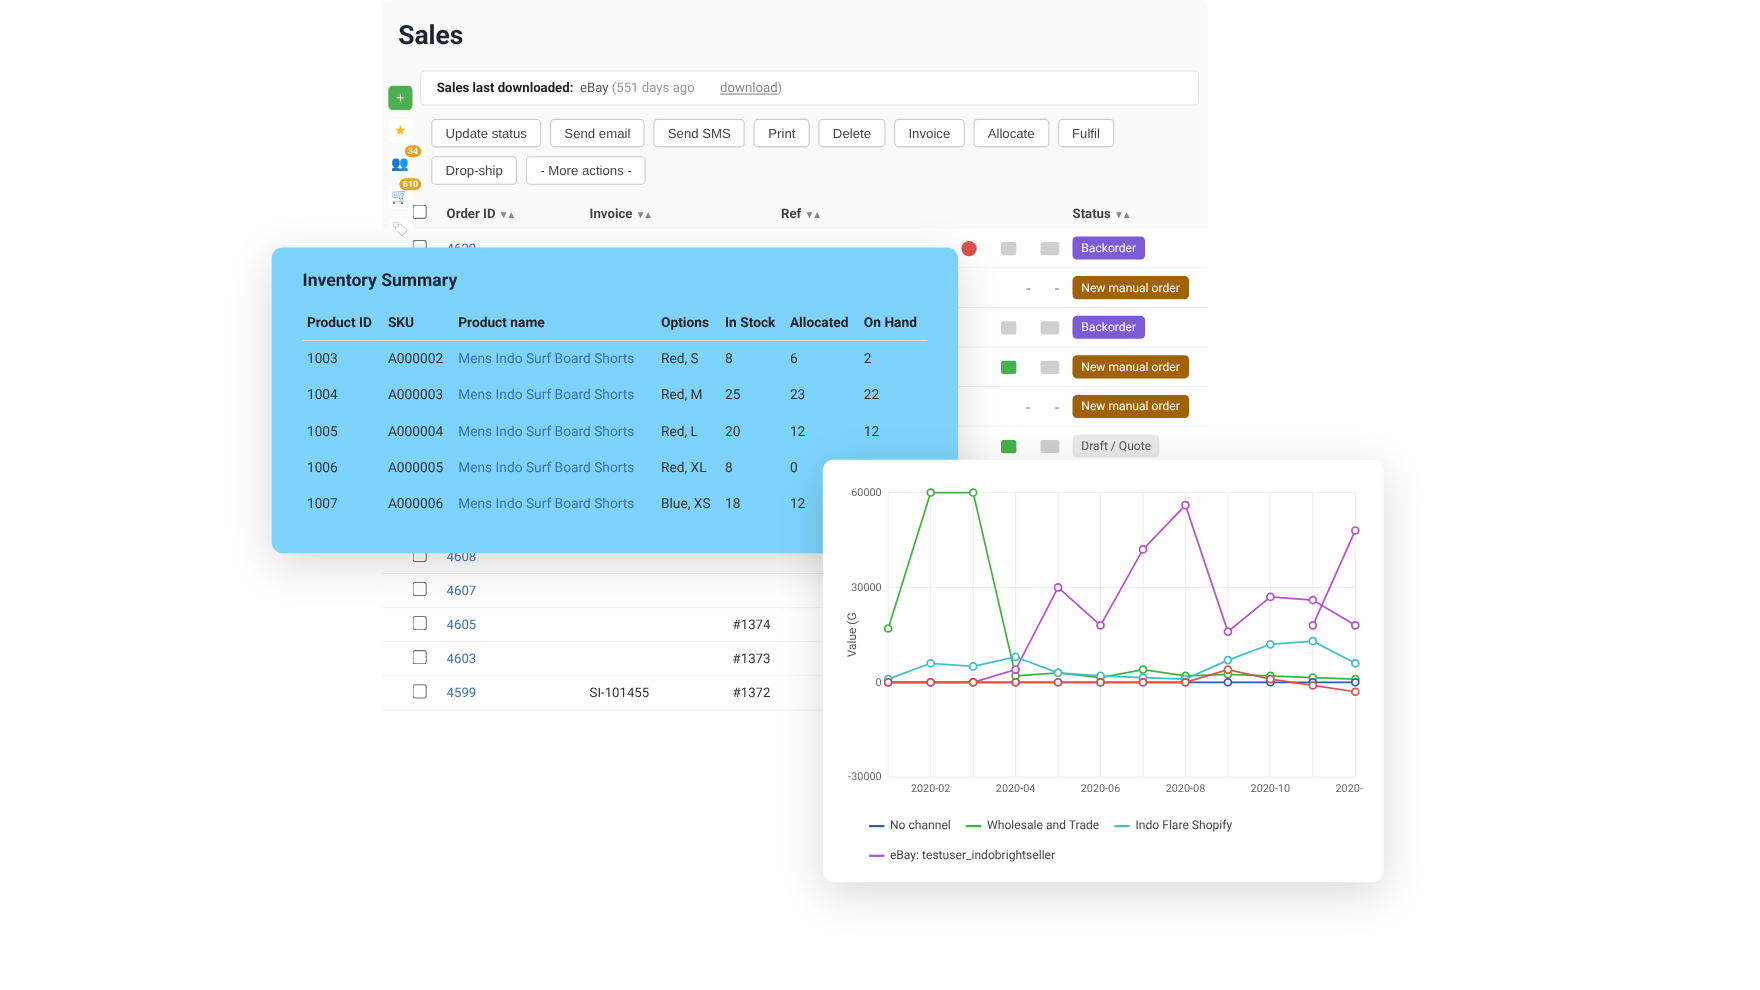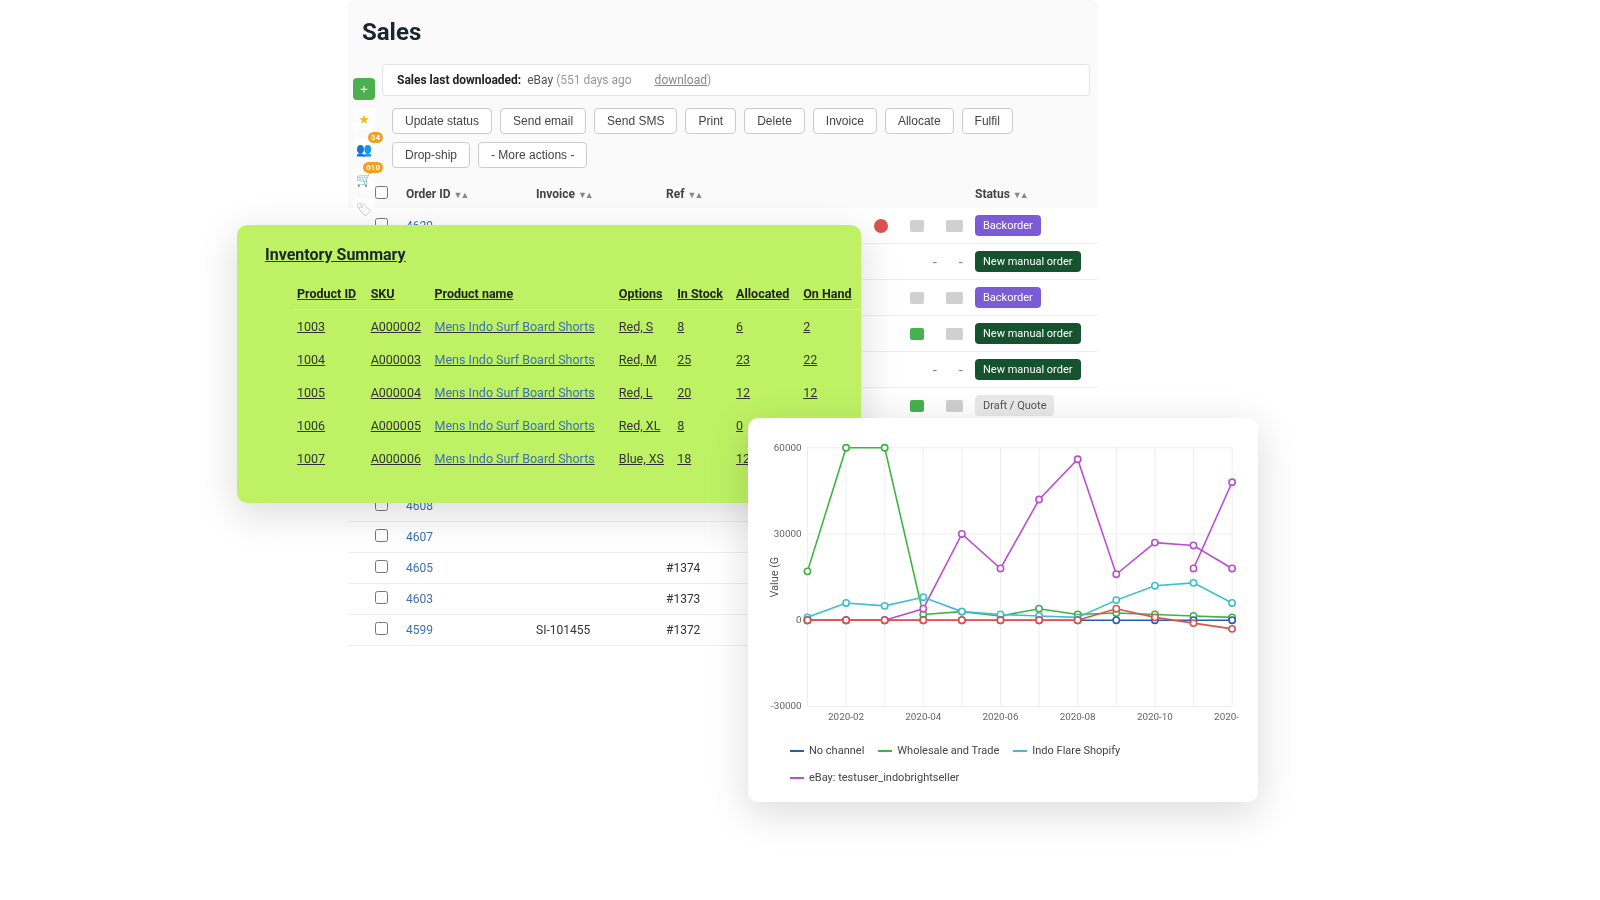--- a/index.html
+++ b/index.html
@@ -62,21 +62,21 @@
     display: flex;
     align-items: center;
     padding: 6px 8px;
     font-size: 12px;
     color: #444;
     font-weight: 700;
   }
   .sales-header-row .chk { width: 30px; text-align: center; margin-left: 10px; }
   .sales-header-row .c-order { width: 140px; padding-left: 10px; }
   .sales-header-row .c-invoice { width: 130px; }
-  .sales-header-row .c-ref { width: 150px; }
+  .sales-header-row .c-ref { width: 150px; margin-left: 44px; }
   .sales-header-row .c-blank { flex: 1; }
   .sales-header-row .c-status { width: 115px; }
   .sortic { font-size: 9px; color: #888; letter-spacing: -2px; margin-left: 3px; }
 
   .sales-row {
     display: flex;
     align-items: center;
     padding: 7px 8px;
     background: #fff;
     border-bottom: 1px solid #eee;
@@ -92,21 +92,21 @@
 
   .badge {
     display: inline-block;
     padding: 4px 8px;
     border-radius: 4px;
     font-size: 11px;
     color: #fff;
     font-weight: 400;
   }
   .badge.backorder { background: #7b5bd6; }
-  .badge.newmanual { background: #14532d; }
+  .badge.newmanual { background: #a16207; }
   .badge.draft { background: #e9e9e9; color: #555; }
 
   .ico-alert { width: 14px; height: 14px; border-radius: 50%; background: #d9534f; display: inline-block; }
   .ico-box { width: 14px; height: 12px; background: #cfcfcf; border-radius: 2px; display: inline-block; }
   .ico-box.green { background: #46b14f; }
   .ico-truck { width: 17px; height: 12px; background: #cfcfcf; display: inline-block; border-radius: 2px; position: relative; }
   .ico-truck.green { background: #46b14f; }
   .ico-dash { color: #888; font-size: 15px; }
 
   
@@ -129,36 +129,35 @@
   .sidebtn .bn {
     position: absolute; right: -8px; top: -6px;
     background: #f0a020; color: #fff;
     font-size: 8px; padding: 1px 3px; border-radius: 6px;
     font-weight: 700;
   }
 
   
   .inv-card {
     position: absolute;
-    left: 237px;
+    left: 247px;
     top: 225px;
     width: 624px;
-    background: #bef264;
+    background: #7dd3fc;
     border-radius: 10px;
     box-shadow: 0 10px 40px rgba(0,0,0,0.15);
     padding: 20px 28px 28px 28px;
-    text-decoration: underline;
   }
   .inv-title {
     font-size: 16px;
     font-weight: 700;
     color: #1b2431;
     margin-bottom: 14px;
   }
-  .inv-table { width: 100%; border-collapse: collapse; font-size: 12.5px; margin-left: 28px; }
+  .inv-table { width: 100%; border-collapse: collapse; font-size: 12.5px; }
   .inv-table th {
     text-align: left;
     font-weight: 700;
     padding: 8px 4px;
     border-bottom: 1px solid #ddd;
     color: #222;
     font-size: 12.5px;
   }
   .inv-table td { padding: 9px 4px; color: #333; }
   .inv-table a { color: #3d70b2; text-decoration: none; cursor: pointer; }

